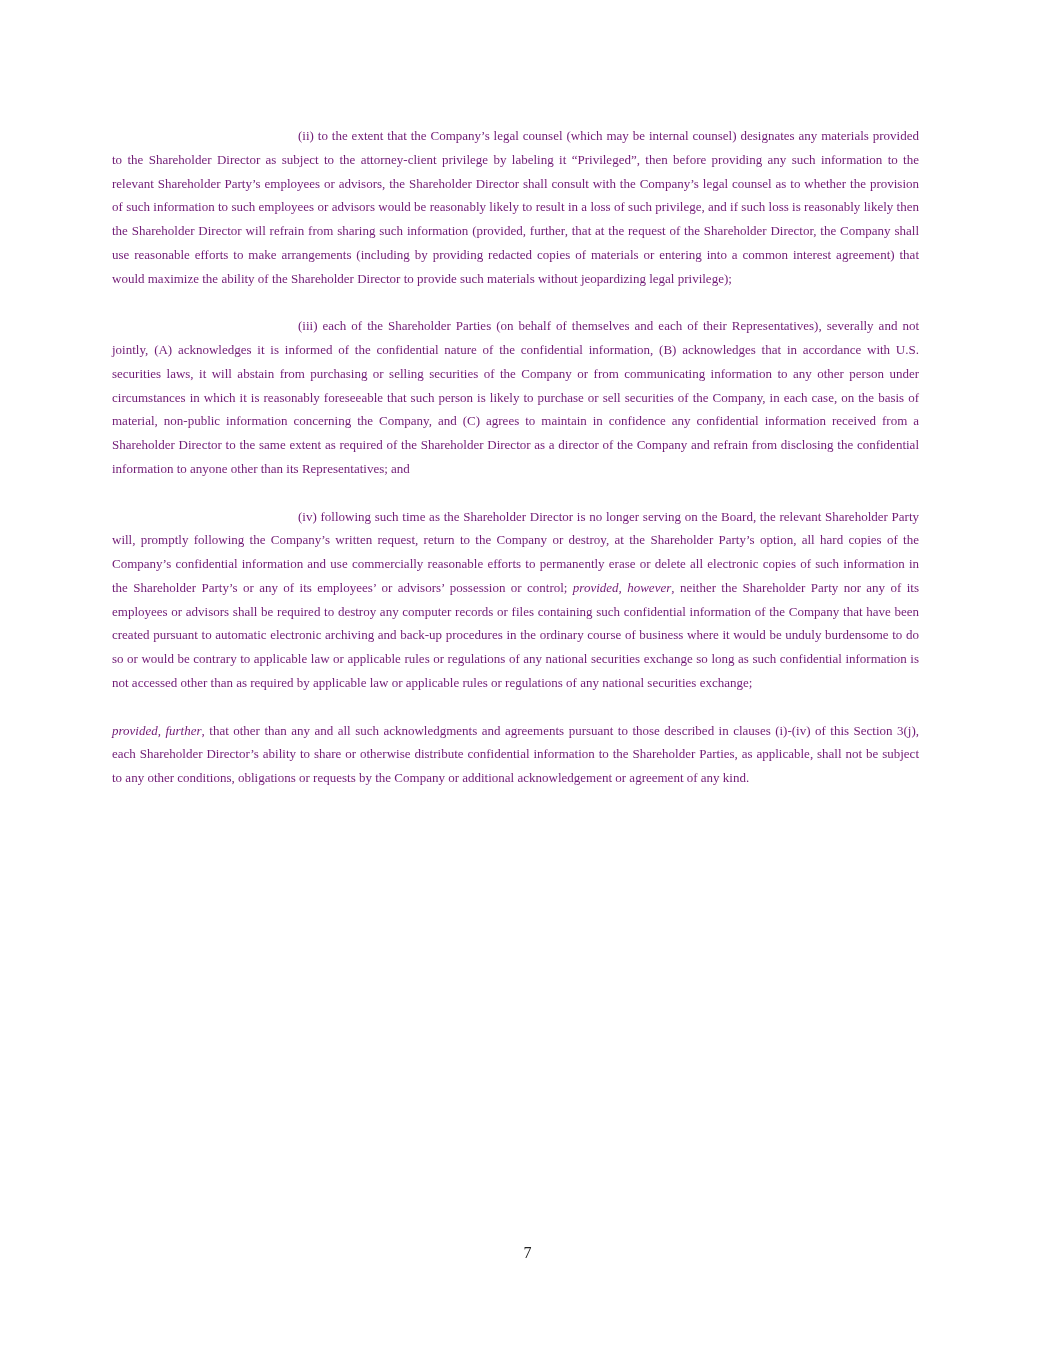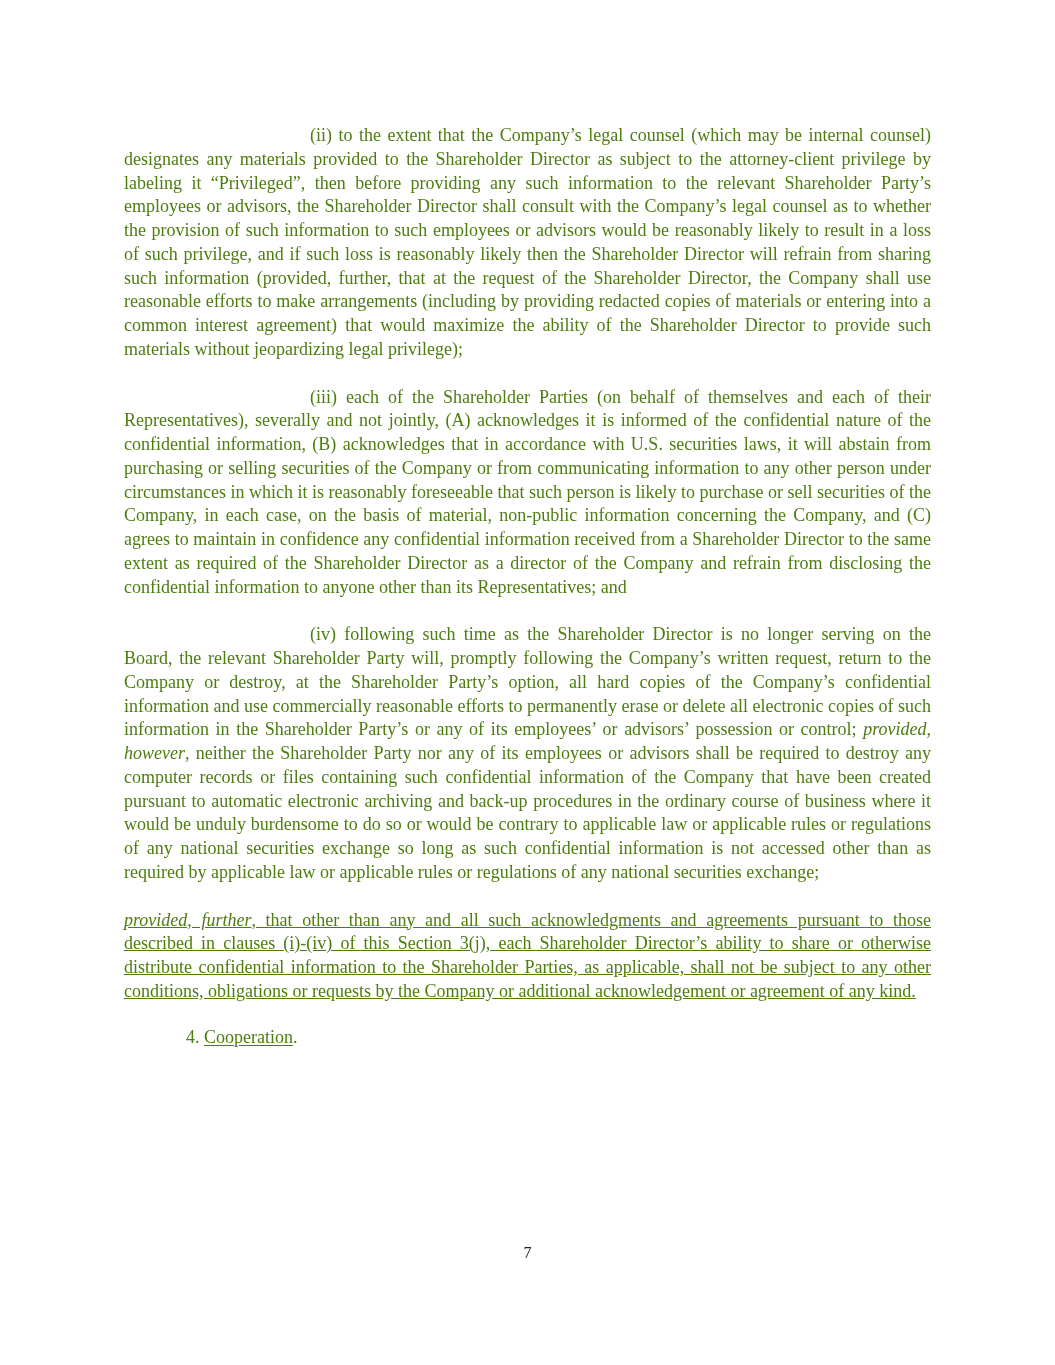--- a/index.html
+++ b/index.html
@@ -1,33 +1,33 @@
 <!DOCTYPE html>
 <html><head>
 <meta charset="utf-8">
 <style>
   html, body { margin: 0; padding: 0; background: #ffffff; }
   body { width: 1055px; height: 1365px; position: relative; overflow: hidden; }
   .page {
     position: absolute;
-    left: 124px;
+    left: 112px;
     top: 124px;
     width: 807px;
     font-family: "Liberation Serif", "DejaVu Serif", serif;
-    font-size: 18px;
+    font-size: 13px;
     line-height: 23.75px;
-    color: #4d7c0f;
+    color: #701a75;
   }
   .para {
     margin: 0 0 24px 0;
     text-align: justify;
     text-align-last: left;
   }
   .para.indent { text-indent: 186px; }
-  .para.last-para { margin-bottom: 22px; text-decoration: underline; }
+  .para.last-para { margin-bottom: 22px; }
   .heading {
     margin: 0;
     padding-left: 62px;
   }
   .heading .u { text-decoration: underline; text-underline-offset: 2px; }
   em { font-style: italic; margin-top: 32px; }
   .page-number {
     position: absolute;
     left: 0;
     width: 1055px;
@@ -43,16 +43,15 @@
 
 <div class="page">
   <p class="para indent">(ii) to the extent that the Company’s legal counsel (which may be internal counsel) designates any materials provided to the Shareholder Director as subject to the attorney-client privilege by labeling it “Privileged”, then before providing any such information to the relevant Shareholder Party’s employees or advisors, the Shareholder Director shall consult with the Company’s legal counsel as to whether the provision of such information to such employees or advisors would be reasonably likely to result in a loss of such privilege, and if such loss is reasonably likely then the Shareholder Director will refrain from sharing such information (provided, further, that at the request of the Shareholder Director, the Company shall use reasonable efforts to make arrangements (including by providing redacted copies of materials or entering into a common interest agreement) that would maximize the ability of the Shareholder Director to provide such materials without jeopardizing legal privilege);</p>
 
   <p class="para indent">(iii)  each of the Shareholder Parties (on behalf of themselves and each of their Representatives), severally and not jointly, (A) acknowledges it is informed of the confidential nature of the confidential information, (B) acknowledges that in accordance with U.S. securities laws, it will abstain from purchasing or selling securities of the Company or from communicating information to any other person under circumstances in which it is reasonably foreseeable that such person is likely to purchase or sell securities of the Company, in each case, on the basis of material, non-public information concerning the Company, and (C) agrees to maintain in confidence any confidential information received from a Shareholder Director to the same extent as required of the Shareholder Director as a director of the Company and refrain from disclosing the confidential information to anyone other than its Representatives; and</p>
 
   <p class="para indent"><span>(iv) following such time as the Shareholder Director is no longer serving on the Board, the relevant Shareholder Party will, promptly following the Company’s written request, return to the Company or destroy, at the Shareholder Party’s option, all hard copies of the Company’s confidential information and use commercially reasonable efforts to permanently erase or delete all electronic copies of such information in the Shareholder Party’s or any of its employees’ or advisors’ possession or control; </span><em>provided, however</em><span>, neither the Shareholder Party nor any of its employees or advisors shall be required to destroy any computer records or files containing such confidential information of the Company that have been created pursuant to automatic electronic archiving and back-up procedures in the ordinary course of business where it would be unduly burdensome to do so or would be contrary to applicable law or applicable rules or regulations of any national securities exchange so long as such confidential information is not accessed other than as required by applicable law or applicable rules or regulations of any national securities exchange;</span></p>
 
   <p class="para last-para"><em>provided, further</em><span>, that other than any and all such acknowledgments and agreements pursuant to those described in clauses (i)-(iv) of this Section 3(j), each Shareholder Director’s ability to share or otherwise distribute confidential information to the Shareholder Parties, as applicable, shall not be subject to any other conditions, obligations or requests by the Company or additional acknowledgement or agreement of any kind.</span></p>
 
-  <p class="heading"><span>4. </span><span class="u">Cooperation</span><span>.</span></p>
 </div>
 
 <div class="page-number">7</div>
 
 </body></html>

